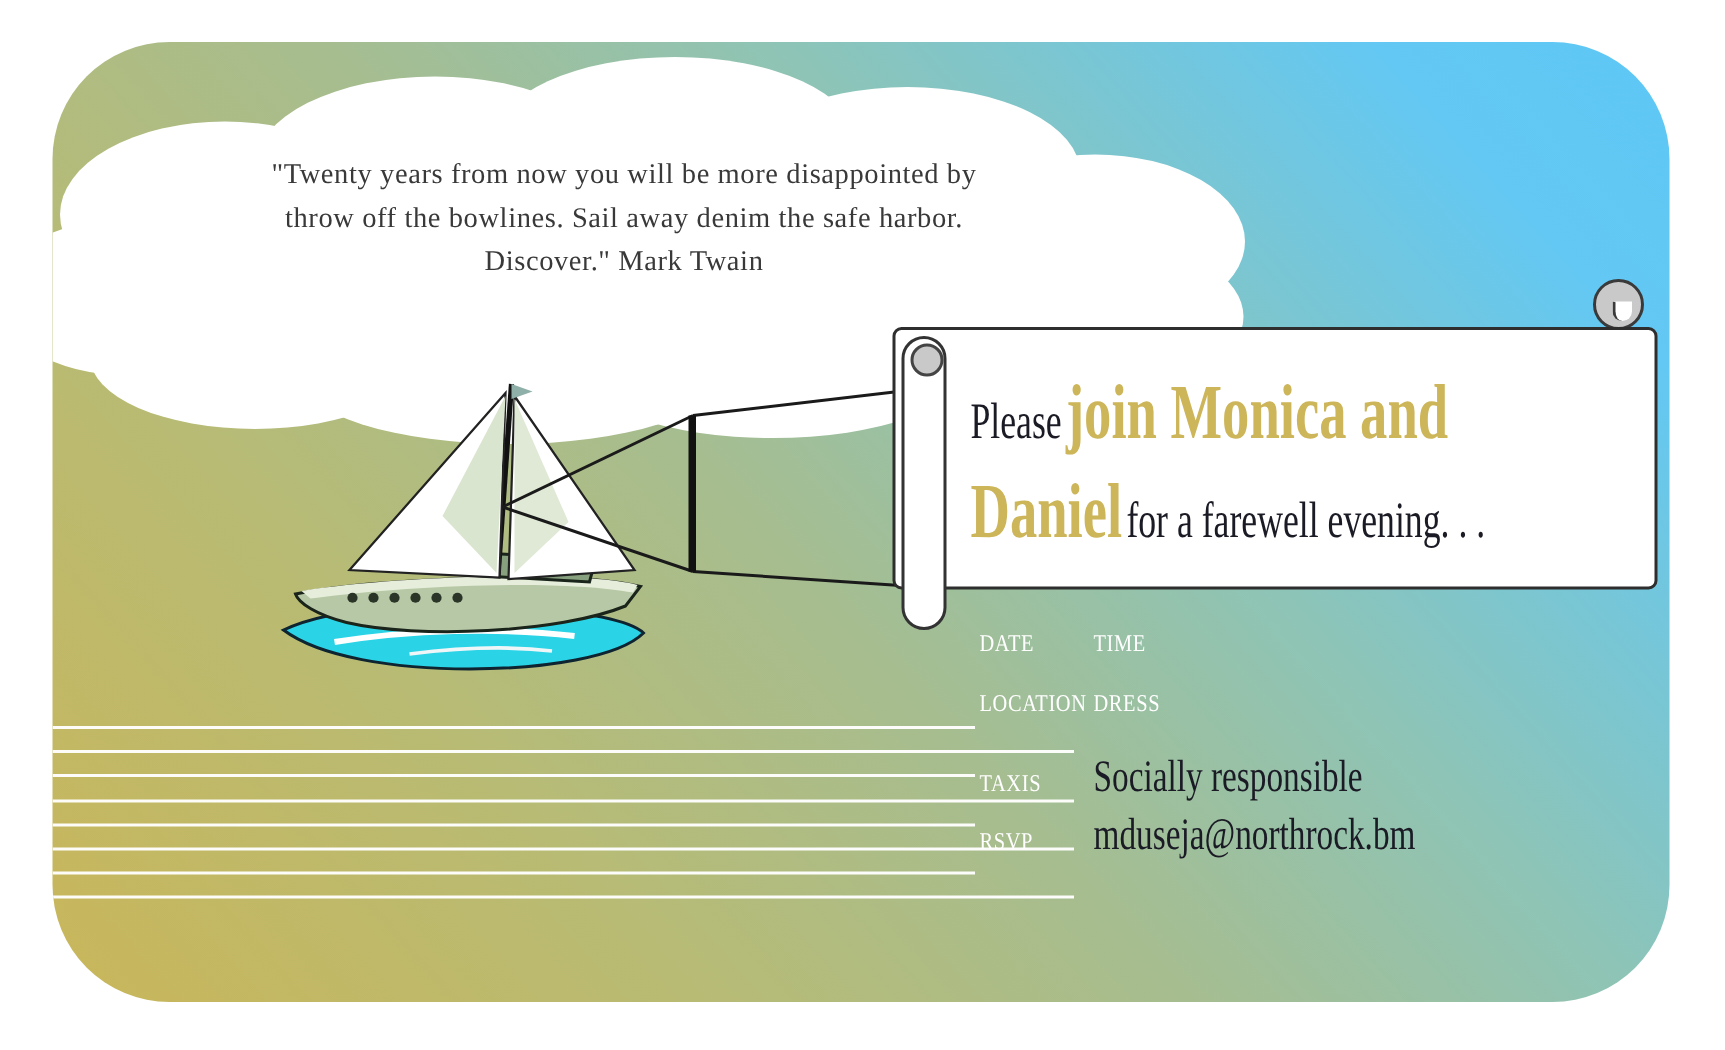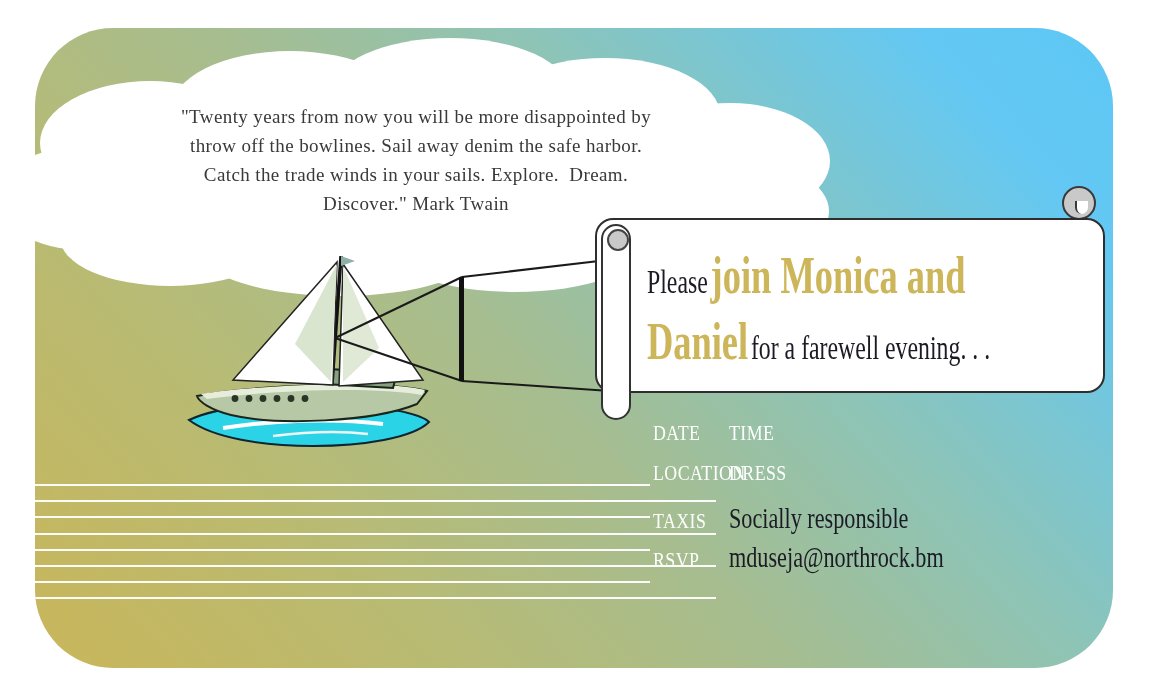--- a/index.html
+++ b/index.html
@@ -10,36 +10,36 @@
         background:linear-gradient(48deg,#c9b65a 0%,#b8bb74 26%,#a6bd90 46%,#8ec4b6 64%,#63c8f3 88%,#5ec7f5 100%);}
   .abs{position:absolute;}
   
   #quote{position:absolute;left:101px;top:74px;width:560px;text-align:center;
          font-size:19px;line-height:29px;color:#393939;letter-spacing:.4px;}
   #quote .qline{white-space:pre-wrap;}
   
   .rule{position:absolute;left:0;height:2px;background:rgba(255,255,255,.96);}
   
   #scroll-body{position:absolute;left:560px;top:190px;width:510px;height:175px;background:#fff;
-               border:2px solid #2e2e2e;border-radius:18px;box-sizing:border-box;padding-left:44px;}
+               border:2px solid #2e2e2e;border-radius:6px;box-sizing:border-box;padding-left:44px;}
   #scroll-tube{position:absolute;left:566px;top:196px;width:30px;height:196px;background:#fff;
                border:2px solid #333;border-radius:16px;box-sizing:border-box;}
   #tube-curl{position:absolute;left:572px;top:201px;width:22px;height:22px;border-radius:50%;
              background:#c9c9c9;border:2px solid #444;box-sizing:border-box;}
   #right-curl{position:absolute;left:1027px;top:158px;width:34px;height:34px;border-radius:50%;
               background:#c9c9c9;border:2px solid #3a3a3a;box-sizing:border-box;}
   #right-curl .notch{position:absolute;left:11px;top:13px;width:11px;height:13px;background:#fff;
                      border-left:2px solid #3a3a3a;border-radius:0 0 8px 8px;}
   .bline{position:absolute;left:50px;white-space:nowrap;transform:scaleX(.7);transform-origin:0 0;}
   .ink{color:#1b1b26;font-size:34px;}
   .gold{font-size:52px;font-weight:bold;}
   
   #details{position:absolute;left:618px;top:393px;display:grid;grid-template-columns:76px auto;
            grid-auto-rows:39.8px;align-items:baseline;}
-  .dlabel{color:#ffffff;font-size:21px;letter-spacing:.5px;}
+  .dlabel{color:#ffffff;font-size:16px;letter-spacing:.5px;}
   .dlabel span{display:inline-block;transform:scaleX(.85);transform-origin:0 100%;white-space:nowrap;}
   .dvalue{color:#1b1b26;font-size:30px;}
   .dvalue .cv{display:inline-block;transform:scaleX(.74);transform-origin:0 100%;white-space:nowrap;}
   .sup{font-size:18px;vertical-align:super;}
 </style>
 </head>
 <body>
 
 <div id="page">
   <div id="card">
@@ -57,21 +57,20 @@
         <ellipse cx="480" cy="212" rx="130" ry="47"></ellipse>
         <ellipse cx="615" cy="188" rx="108" ry="50"></ellipse>
         <ellipse cx="712" cy="178" rx="82" ry="48"></ellipse>
         <ellipse cx="380" cy="140" rx="265" ry="88"></ellipse>
       </g>
     </svg>
 
     <div id="quote">
       <div class="qline">"Twenty years from now you will be more disappointed by</div>
       <div class="qline">throw off the bowlines. Sail away denim the safe harbor.</div>
-      <div class="qline">Catch the trade winds in your sails. Explore.  Dream.</div>
       <div class="qline">Discover." Mark Twain</div>
     </div>
 
     <svg class="abs" style="left:148px;top:224px;" width="255" height="205" viewBox="0 0 255 205">
       <path d="M6,168 C40,152 110,148 160,152 C210,156 238,162 246,170 C230,186 180,194 130,194 C80,194 30,186 6,168 Z" fill="#2bd3e6" stroke="#0e2430" stroke-width="2"></path>
       <path d="M40,176 C90,168 150,166 200,172" stroke="#ffffff" stroke-width="4" fill="none"></path>
       <path d="M90,184 C130,179 160,179 185,182" stroke="#eef6f8" stroke-width="2.5" fill="none"></path>
       <path d="M14,144 C70,133 200,128 244,139 L234,152 C190,170 95,174 48,163 C28,158 16,150 14,144 Z" fill="#b7c8a6" stroke="#1a241a" stroke-width="2"></path>
       <path d="M18,142 C80,132 205,128 242,138 L239,143 C190,134 90,138 24,147 Z" fill="#e6eedb"></path>
       <path d="M128,116 L214,121 L210,136 L124,131 Z" fill="#87a17f" stroke="#1a241a" stroke-width="2"></path>

